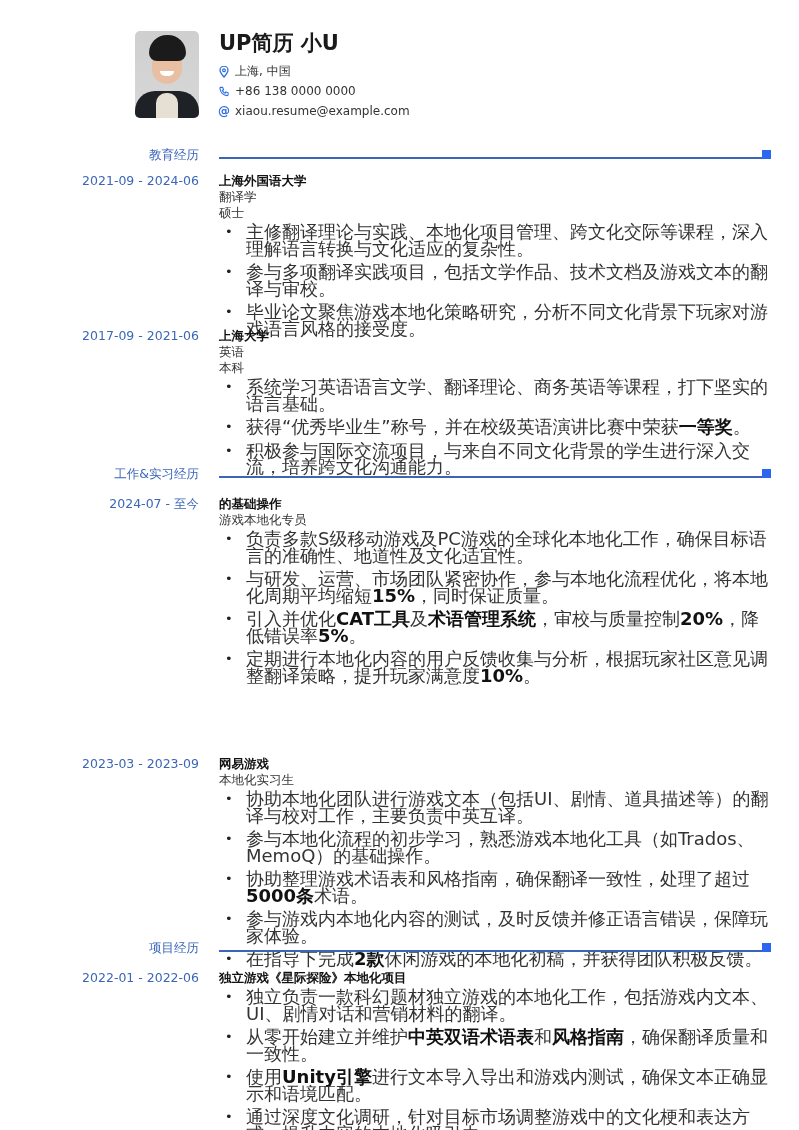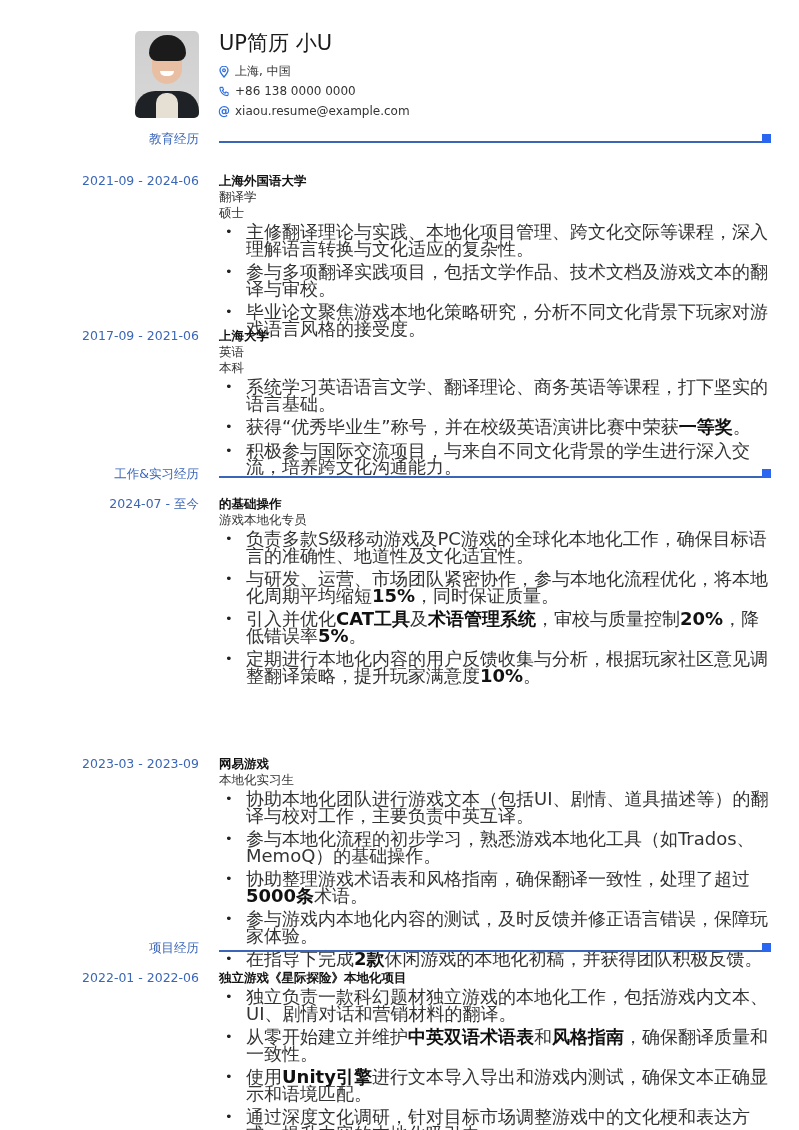--- a/index.html
+++ b/index.html
@@ -12,21 +12,21 @@
     .photo {
       width: 64px; height: 87px; border-radius: 5px; overflow: hidden; position: relative;
       background: linear-gradient(#cfcfcf, #d8d8d8);
     }
     .photo .hair { position: absolute; left: 14px; top: 4px; width: 37px; height: 26px; background: #1b1b1b; border-radius: 18px 18px 8px 8px; }
     .photo .face { position: absolute; left: 17px; top: 13px; width: 30px; height: 40px; background: #e8bfa3; border-radius: 14px 14px 16px 16px; }
     .photo .smile { position: absolute; left: 25px; top: 40px; width: 14px; height: 5px; background: #ffffff; border-radius: 0 0 8px 8px; }
     .photo .body { position: absolute; left: 0; top: 60px; width: 64px; height: 30px; background: #1e2126; border-radius: 20px 20px 0 0; }
     .photo .shirt { position: absolute; left: 21px; top: 62px; width: 22px; height: 26px; background: #e6dfd4; border-radius: 10px 10px 0 0; }
     .hinfo { margin-left: 20px; }
-    .name { font-size: 21px; font-weight: normal; color: #1a1a1a; line-height: 26px; margin-top: -1px; margin-bottom: 6px; }
+    .name { font-size: 21px; font-weight: bold; color: #1a1a1a; line-height: 26px; margin-top: -1px; margin-bottom: 6px; }
     .contact { display: flex; align-items: center; height: 19.5px; font-size: 12px; color: #333; }
     .contact .ic { width: 10px; height: 12px; margin-right: 6px; color: #2f6fe0; display: inline-flex; align-items: center; justify-content: center; }
     .section-head { position: absolute; left: 0; width: 799px; height: 20px; }
     .section-title { position: absolute; right: 600px; top: 0; font-size: 12.5px; color: #3b66b8; line-height: 18px; white-space: nowrap; }
     .section-line { position: absolute; left: 219px; width: 543px; top: 11px; height: 1.5px; background: #3b66b8; }
     .section-sq { position: absolute; left: 762px; top: 4px; width: 9px; height: 9px; background: #2b66f0; }
     .entry { position: absolute; left: 0; width: 799px; }
     .date { position: absolute; right: 600px; top: 0; font-size: 12.5px; color: #3b66b8; white-space: nowrap; line-height: 16px; }
     .content { position: absolute; left: 219px; width: 552px; top: 0; }
     .org { font-weight: bold; font-size: 12.5px; line-height: 16px; color: #111; }
@@ -66,21 +66,21 @@
       </span>
       <span>+86 138 0000 0000</span>
     </div>
     <div class="contact">
       <span class="ic" style="font-size:12px;font-weight:bold;">@</span>
       <span>xiaou.resume@example.com</span>
     </div>
   </div>
 </div>
 
-<div class="section-head" style="top:130px;">
+<div class="section-head" style="top:146px;">
   <div class="section-title">教育经历</div>
   <div class="section-line"></div>
   <div class="section-sq"></div>
 </div>
 
 <div class="entry" style="top:173px;">
   <div class="date">2021-09 - 2024-06</div>
   <div class="content">
     <div class="org">上海外国语大学</div>
     <div class="sub">翻译学</div>

